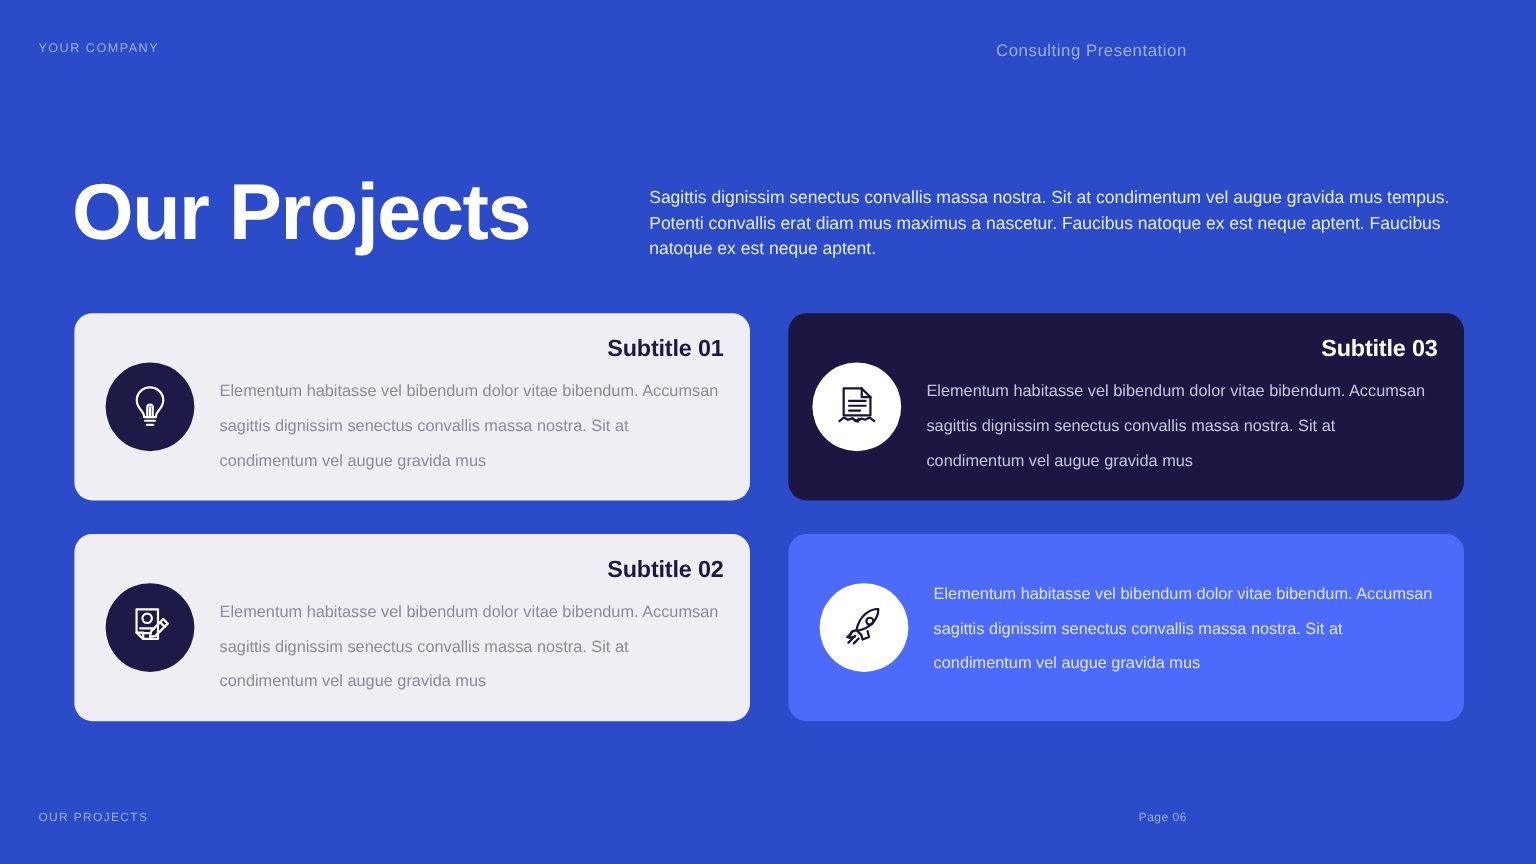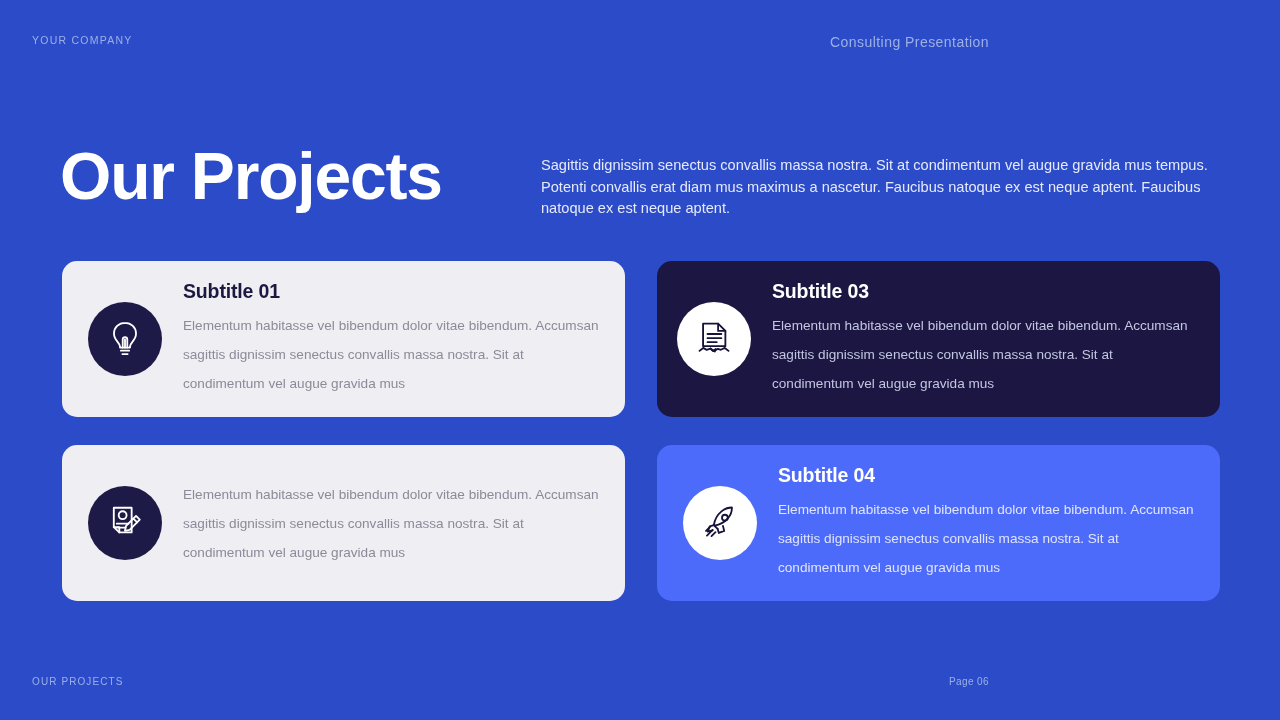--- a/index.html
+++ b/index.html
@@ -60,21 +60,21 @@
     display:flex; align-items:center; justify-content:center;
     margin-right:21px;
   }
   .ic-wrap.on-light { background:#1e1a47; }
   .ic-wrap.on-dark  { background:#ffffff; }
   .ic-wrap svg { display:block; }
 
   .card-body { flex:1 1 auto; min-width:0; }
   .card-title {
     font-size:19.5px; font-weight:700; letter-spacing:-.15px;
-    line-height:1.2; margin-bottom:7px;
+    line-height:1.2; margin-bottom:7px;text-align:right;
   }
   .card-text { font-size:13.6px; line-height:29px; font-weight:400; }
 
   .light .card-title { color:#1c1840; }
   .light .card-text  { color:#8b8b99; }
   .dark  .card-title { color:#ffffff; }
   .dark  .card-text  { color:#c3c6e0; }
   .blue  .card-title { color:#ffffff; }
   .blue  .card-text  { color:#dfe4ff; }
 
@@ -142,38 +142,38 @@
           <path d="M11.2 6.6h20.4v28.2H17.5l-6.3-6z"></path>
           <path d="M11.2 28.8h6.3v6"></path>
           <circle cx="21.3" cy="15.1" r="4.5"></circle>
           <path d="M14.6 24.8h13.4"></path>
           <path d="M14.6 29.2h10.2"></path>
           <path d="M36.6 15.9l4.3 4.3-11.6 11.7-5.3 1 1-5.3z"></path>
           <path d="M33.6 18.9l4.3 4.3"></path>
         </svg>
       </div>
       <div class="card-body">
+        <div class="card-title">Subtitle 02</div>
         <div class="card-text">Elementum habitasse vel bibendum dolor vitae bibendum. Accumsan sagittis dignissim senectus convallis massa nostra. Sit at condimentum vel augue gravida mus</div>
       </div>
     </div>
 
     <div class="card blue">
       <div class="ic-wrap on-dark">
         <svg width="42" height="42" viewBox="0 0 48 48" fill="none" stroke="#16123a" stroke-width="2.1" stroke-linecap="round" stroke-linejoin="round">
           <path d="M21.3 30.8l-4.4-4.4c1.1-6.4 4.3-12 8.8-15.7 3.5-2.9 7.6-4.4 11.9-4.4.1 4.4-1.4 8.6-4.4 12.1-3.7 4.4-9.3 7.5-15.6 8.6z"></path>
           <circle cx="29.6" cy="17.9" r="3.3"></circle>
           <path d="M16.9 26.4l-4.6 1.4-2.4 6.1 5.6-1.4"></path>
           <path d="M21.3 30.8l1.4 4.6 6.1-2.4-1.4-5.6"></path>
           <path d="M15.6 31.9l-6.5 6.5"></path>
           <path d="M18.9 34.4l-4.6 4.6"></path>
           <path d="M12.6 28.5L8 33.1"></path>
         </svg>
       </div>
       <div class="card-body">
-        <div class="card-title">Subtitle 04</div>
         <div class="card-text">Elementum habitasse vel bibendum dolor vitae bibendum. Accumsan sagittis dignissim senectus convallis massa nostra. Sit at condimentum vel augue gravida mus</div>
       </div>
     </div>
 
   </div>
 
   <div class="ftr-left">OUR PROJECTS</div>
   <div class="ftr-right">Page 06</div>
 
 </div>

